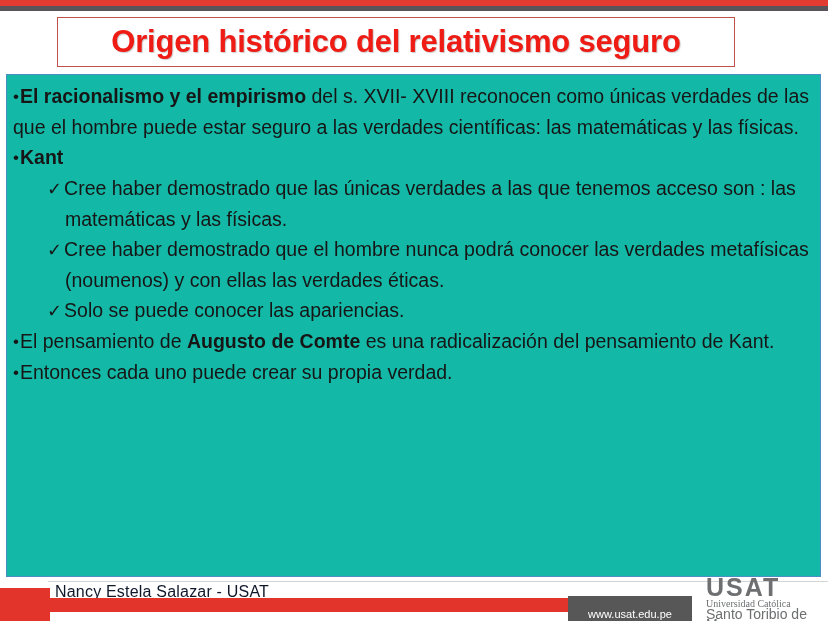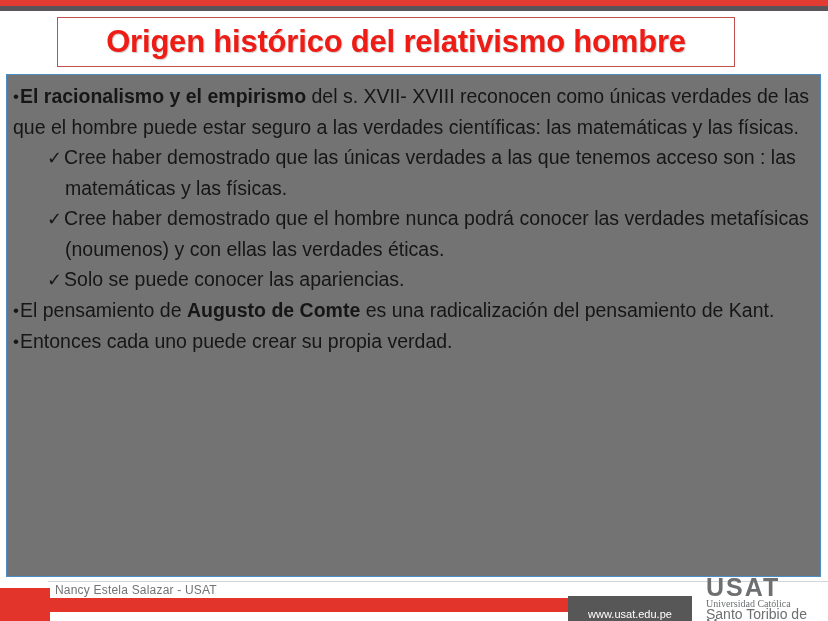--- a/index.html
+++ b/index.html
@@ -49,21 +49,21 @@
     white-space: nowrap;
     text-shadow: 1px 1px 1px rgba(160,160,160,0.55);
     font-family: "Liberation Sans", sans-serif;
   }
 
   
   #content-box {
     position: absolute;
     left: 6px; top: 74px;
     width: 815px; height: 503px;
-    background: #737373;
+    background: #14b8a6;
     border: 1px solid #4d8fc4;
     box-sizing: border-box;
     padding: 6px 8px 0 6px;
     overflow: hidden;
   }
   .para {
     font-size: 19.5px;
     line-height: 30px;
     color: #161616;
     margin: 0;
@@ -95,22 +95,22 @@
   
   #footer-author-rule {
     position: absolute;
     left: 48px; top: 581px;
     width: 780px; height: 1px;
     background: #d5d5d5;
   }
   #footer-author {
     position: absolute;
     left: 55px; top: 583px;
-    font-size: 12px;
-    color: #737373;
+    font-size: 16px;
+    color: #0f172a;
     font-family: "Liberation Sans", sans-serif;
     letter-spacing: 0.2px;
   }
   #footer-red-block {
     position: absolute;
     left: 0; top: 588px;
     width: 50px; height: 33px;
     background: #e2342b;
   }
   #footer-red-bar {
@@ -160,27 +160,28 @@
     font-family: "Liberation Sans", sans-serif;
   }
 </style>
 </head>
 <body>
 
 <div id="top-band-red"></div>
 <div id="top-band-gray"></div>
 
 <div id="title-box">
-  <span id="title-text">Origen histórico del relativismo hombre</span>
+  <span id="title-text">Origen histórico del relativismo seguro</span>
 </div>
 
 <div id="content-box">
 
   <p class="para"><span class="bullet">•</span><b>El racionalismo y el empirismo</b><span> del s. XVII- XVIII reconocen como únicas verdades de las que el hombre puede estar seguro a las verdades científicas: las matemáticas y las físicas.</span></p>
 
+  <p class="para"><span class="bullet">•</span><b>Kant</b></p>
 
   <p class="check-block"><span class="check">✓</span><span>Cree haber demostrado que las únicas verdades a las que tenemos acceso son : las matemáticas y las físicas.</span></p>
 
   <p class="check-block"><span class="check">✓</span><span>Cree haber demostrado que el hombre nunca podrá conocer las verdades metafísicas (noumenos) y con ellas las verdades éticas.</span></p>
 
   <p class="check-block"><span class="check">✓</span><span>Solo se puede conocer las apariencias.</span></p>
 
   <p class="para"><span class="bullet">•</span><span>El pensamiento de </span><b>Augusto de Comte</b><span> es una radicalización del pensamiento de Kant.</span></p>
 
 

